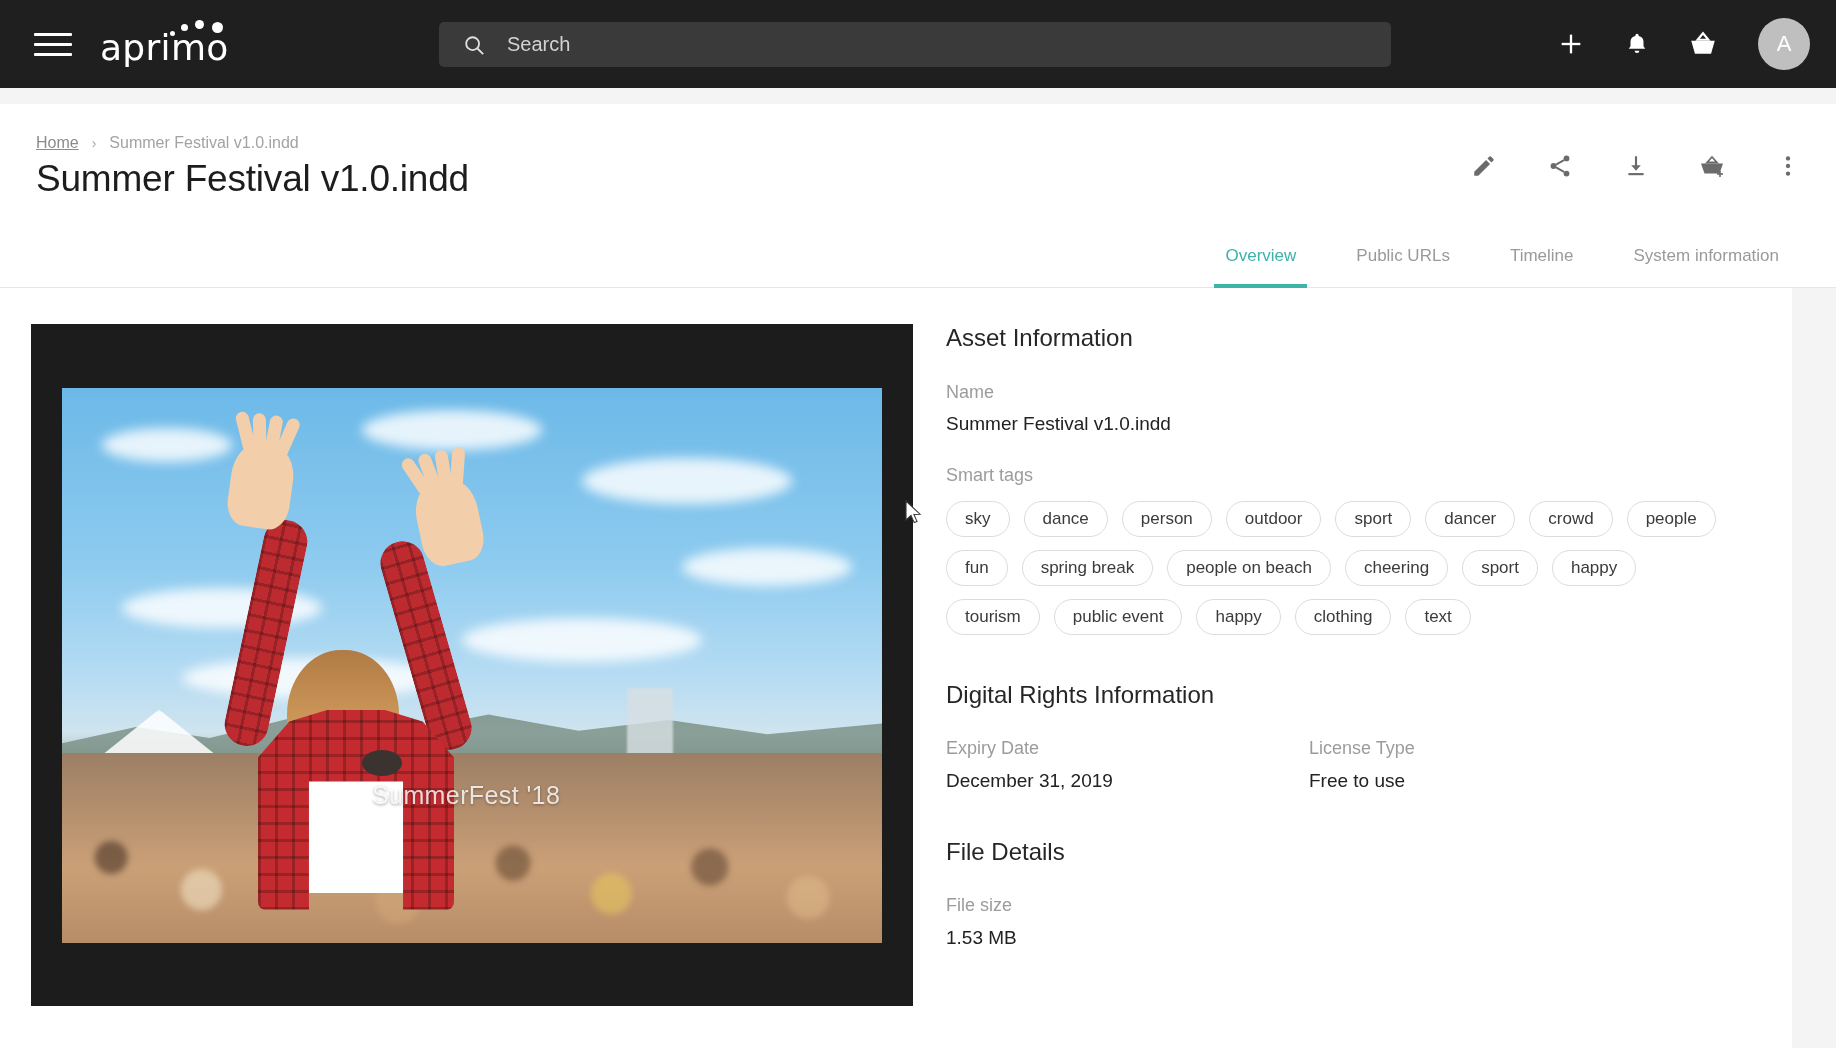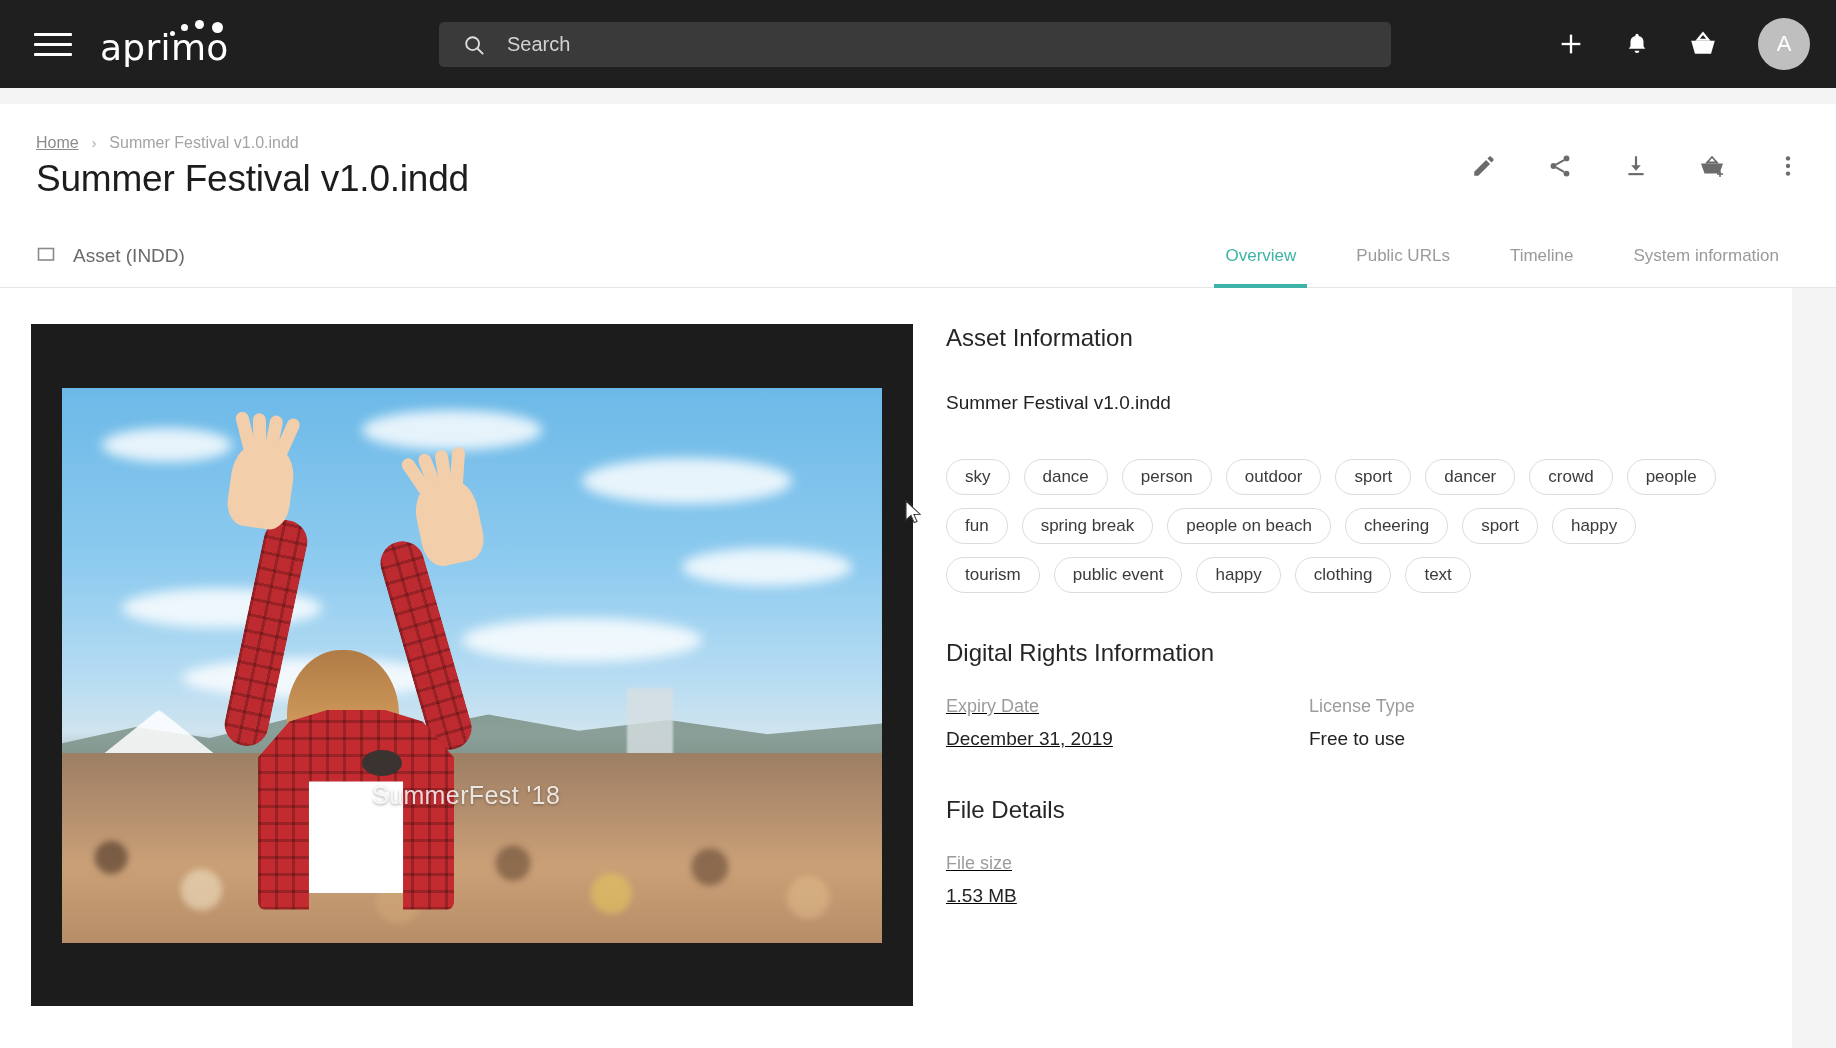--- a/index.html
+++ b/index.html
@@ -200,21 +200,21 @@
   .field-label { font-size: 18px; color: #9c9c9c; }
   .field-value { font-size: 19px; color: #222222; }
 
   .tagrow { display: flex; flex-wrap: wrap; gap: 13px 14px; width: 786px; }
   .tag {
     border: 1px solid #dcdcdc; border-radius: 22px;
     padding: 8px 18px 9px 18px; font-size: 17px; color: #3b3b3b;
     background: #ffffff; cursor: pointer; white-space: nowrap; line-height: 1;
   }
   .twocol { display: flex; }
-  .twocol > div:first-child { width: 363px; text-decoration: underline; }
+  .twocol > div:first-child { width: 363px; }
 
   .cursor { position: absolute; left: 905px; top: 500px; width: 18px; height: 26px; pointer-events: none; }
 </style>
 </head>
 <body>
 
 <div class="page">
 
   <div class="topbar">
     <div class="hamburger">
@@ -312,28 +312,20 @@
     <span class="ta-ic">
       <svg width="8" height="26" viewBox="0 0 6 24" fill="#6b6b6b">
         <circle cx="3" cy="5" r="2"></circle>
           <circle cx="3" cy="12" r="2"></circle>
           <circle cx="3" cy="19" r="2"></circle>
       </svg>
     </span>
   </div>
 
   <div class="tabbar">
-    <div class="asset-kind">
-      <span>
-        <svg width="20" height="20" viewBox="0 0 20 20" fill="none" stroke="#8a8a8a" stroke-width="1.6">
-          <rect x="2.5" y="4.5" width="15" height="11.5"></rect>
-        </svg>
-      </span>
-      <span class="asset-kind-label">Asset (INDD)</span>
-    </div>
     <div class="tabs">
       <div class="tab active">
         <span>Overview</span>
       </div>
       <div class="tab">
         <span>Public URLs</span>
       </div>
       <div class="tab">
         <span>Timeline</span>
       </div>
@@ -378,24 +370,26 @@
         <span class="sunglass"></span>
         <span class="watermark">SummerFest '18</span>
       </div>
     </div>
 
     <div class="info">
 
       <div class="sec-title">Asset Information</div>
 
       <div style="height:30px"></div>
+      <div class="field-label">Name</div>
       <div style="height:10px"></div>
       <div class="field-value">Summer Festival v1.0.indd</div>
 
       <div style="height:30px"></div>
+      <div class="field-label">Smart tags</div>
       <div style="height:15px"></div>
       <div class="tagrow">
         <span class="tag">sky</span>
         <span class="tag">dance</span>
         <span class="tag">person</span>
         <span class="tag">outdoor</span>
         <span class="tag">sport</span>
         <span class="tag">dancer</span>
         <span class="tag">crowd</span>
         <span class="tag">people</span>

